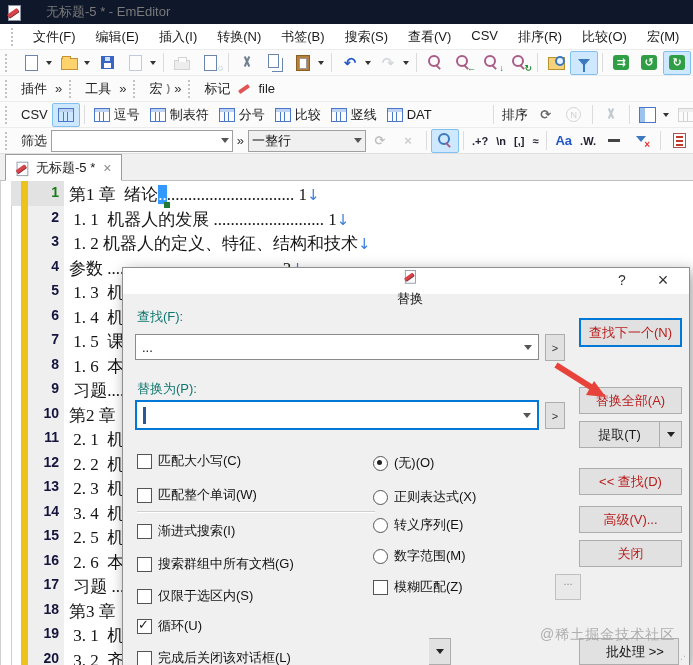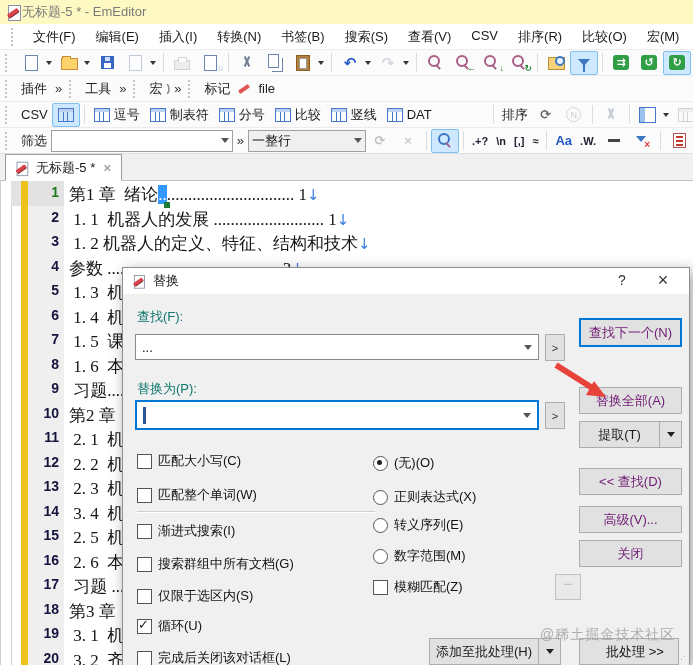--- a/index.html
+++ b/index.html
@@ -1,19 +1,19 @@
 <!DOCTYPE html>
 <html><head>
 <meta charset="utf-8">
 <style>
   html,body{margin:0;padding:0;}
   body{width:693px;height:665px;position:relative;overflow:hidden;background:#fff;
        font-family:"Liberation Sans","DejaVu Sans",sans-serif;font-size:13px;color:#1a1a1a;}
   
-  .titlebar{height:24px;display:flex;align-items:center;gap:0;padding-left:6px;background:#fef9c3;}
+  .titlebar{height:24px;display:flex;align-items:center;gap:24px;padding-left:6px;background:#0f172a;}
   .app-icon{width:16px;height:16px;position:relative;flex:0 0 auto;}
   .app-icon .pg{position:absolute;left:2px;top:1px;width:11px;height:14px;background:#fdfdfd;border:1px solid #8a93a5;}
   .app-icon .pen{position:absolute;left:1px;top:7px;width:12px;height:4px;background:#d8434a;transform:rotate(-35deg);border-radius:1px;box-shadow:0 1px 0 #7d2f33;}
   .wtitle{color:#7a7a7a;font-size:13px;}
   
   .menubar{height:25px;display:flex;align-items:center;padding-left:8px;white-space:nowrap;overflow:hidden;}
   .menu-item{padding:4px 10px;font-size:13px;color:#1a1a1a;}
   
   .tbrow{height:25px;display:flex;align-items:center;padding-left:2px;background:#fbfbfb;border-top:1px solid #ececec;white-space:nowrap;overflow:hidden;}
   .grip{width:5px;height:18px;border-left:2px dotted #c3c3c3;margin:0 5px 0 3px;flex:0 0 auto;}
@@ -85,31 +85,31 @@
   .curcell{position:absolute;left:10px;top:0;width:53px;height:100%;background:#e2e2e2;z-index:1;}
   .lnum{position:absolute;left:27px;top:3px;width:31px;text-align:right;font-weight:bold;font-size:14px;color:#14143c;z-index:3;}
   .edrow.cur .lnum{color:#1c7a1c;}
   .ltext{position:absolute;left:68px;top:2px;white-space:pre;font-family:"Liberation Serif","DejaVu Serif",serif;font-size:17px;color:#151515;z-index:3;}
   .selseg{background:#3399ff;color:#fff;position:relative;}
   .selmark{position:absolute;right:-3px;bottom:-4px;width:6px;height:6px;background:#1f7a33;}
   .eol{color:#3b7fe0;font-family:"DejaVu Sans",sans-serif;font-size:15px;}
   .pgap{display:inline-block;width:150px;}
   
   .dialog{position:absolute;left:122px;top:267px;width:566px;height:398px;background:#f0f0f0;border:1px solid #8f8f8f;box-shadow:3px 4px 14px rgba(0,0,0,.38);z-index:50;}
-  .dlg-title{position:absolute;left:0;top:0;right:0;height:26px;background:#fff;display:flex;align-items:center;padding-left:8px;gap:6px;}
+  .dlg-title{position:absolute;left:0;top:0;right:0;height:26px;background:#fff;display:flex;align-items:center;padding-left:8px;gap:6px;flex-direction:column;}
   .dlg-title .t{font-size:13px;color:#111;}
   .dlg-help{position:absolute;right:56px;top:4px;font-size:14px;color:#333;width:22px;text-align:center;}
   .dlg-close{position:absolute;right:14px;top:2px;font-size:18px;color:#333;width:24px;text-align:center;}
   .dlbl{position:absolute;font-size:13px;color:#0f766e;}
   .dcombo{position:absolute;height:24px;background:#fff;border:1px solid #8a8a8a;display:flex;align-items:center;justify-content:space-between;padding:0 6px;}
   .dcombo.focus{border:2px solid #0078d7;height:26px;}
   .dcombo .val{font-size:13px;color:#111;}
   .cursorbar{width:3px;height:17px;background:#2b5797;}
   .xbtn{position:absolute;width:18px;height:25px;background:#e1e1e1;border:1px solid #adadad;font-size:11px;color:#333;display:flex;align-items:center;justify-content:center;}
-  .dbtn{position:absolute;left:456px;width:103px;height:27px;background:#e1e1e1;border:1px solid #adadad;font-size:13px;color:#701a75;display:flex;align-items:center;justify-content:center;box-sizing:border-box;}
+  .dbtn{position:absolute;left:456px;width:103px;height:27px;background:#e1e1e1;border:1px solid #adadad;font-size:13px;color:#b91c1c;display:flex;align-items:center;justify-content:center;box-sizing:border-box;}
   .dbtn.default{border:2px solid #0078d7;}
   .splitbtn{position:absolute;left:456px;width:103px;height:27px;display:flex;box-sizing:border-box;}
   .splitbtn .main{flex:1;background:#e1e1e1;border:1px solid #adadad;display:flex;align-items:center;justify-content:center;font-size:13px;}
   .splitbtn .arr{width:21px;background:#e1e1e1;border:1px solid #adadad;border-left:none;display:flex;align-items:center;justify-content:center;}
   .cb,.rd{position:absolute;display:flex;align-items:center;gap:6px;font-size:13px;color:#111;}
   .box{width:13px;height:13px;background:#fff;border:1px solid #555;position:relative;flex:0 0 auto;}
   .box.on::after{content:"✓";position:absolute;left:0px;top:-3px;font-size:13px;color:#222;}
   .rdot{width:13px;height:13px;border:1px solid #555;border-radius:50%;background:#fff;position:relative;flex:0 0 auto;}
   .rdot.on::after{content:"";position:absolute;left:3px;top:3px;width:5px;height:5px;border-radius:50%;background:#222;}
   .dsep{position:absolute;height:0;border-top:1px solid #cfcfcf;border-bottom:1px solid #fff;}
@@ -533,21 +533,20 @@
       <span class="rdot"></span>
       <span>数字范围(M)</span>
     </label>
   <label class="cb" style="left:250px;top:310px;">
       <span class="box"></span>
       <span>模糊匹配(Z)</span>
     </label>
   <div class="smallbtn" style="left:432px;top:306px;">...</div>
 
   <div class="splitbtn" style="left:306px;top:370px;width:132px;">
-    <span class="main">添加至批处理(H)</span>
     <span class="arr">
         <span class="darr" style="margin:0;border-top-color:#222;"></span>
       </span>
   </div>
   <div class="bbtn" style="left:456px;top:370px;width:100px;padding-left:12px;">批处理 &gt;&gt;</div>
   <div class="gripdots">⋰</div>
 </div>
 
 <svg class="arrowsvg" viewBox="0 0 693 665">
   <path d="M556 365 L594 389" stroke="#e8433a" stroke-width="6" fill="none"></path>

